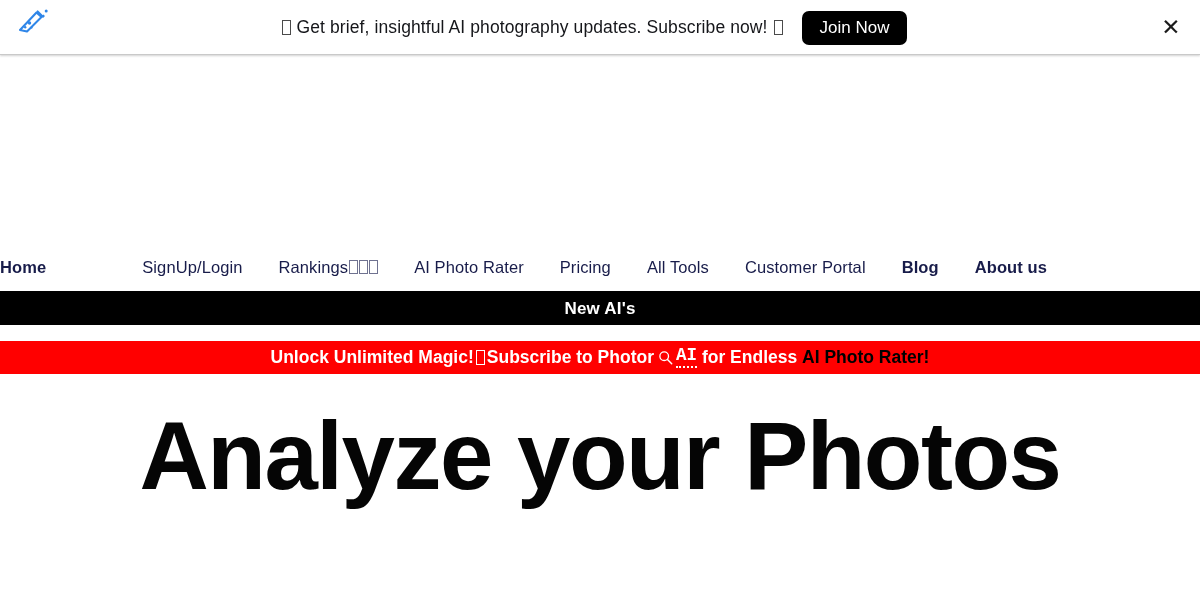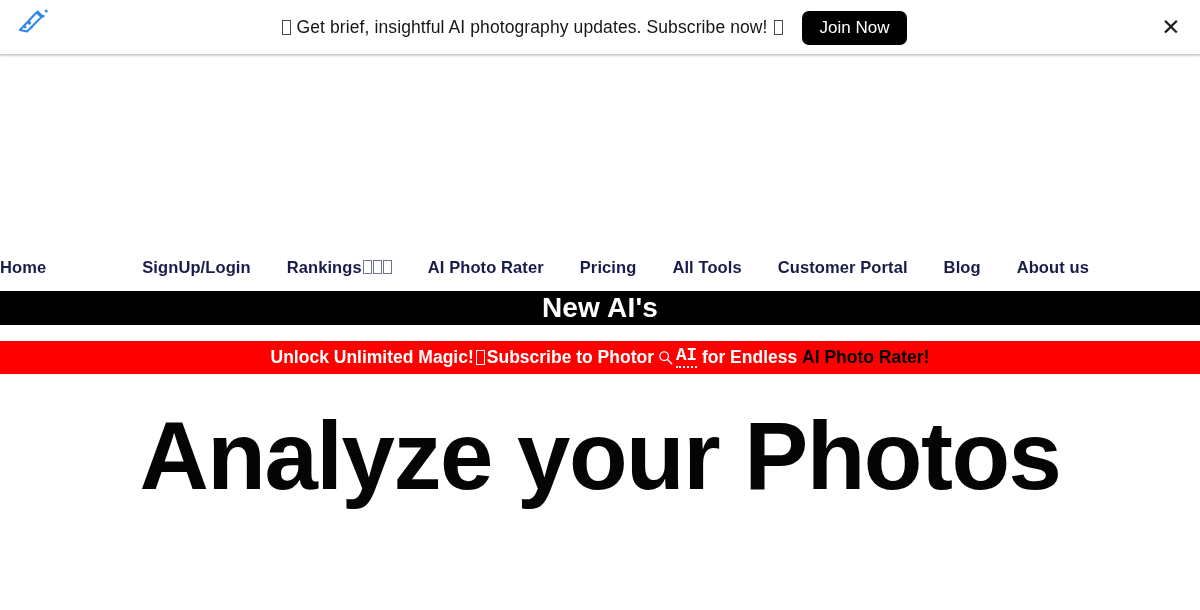--- a/index.html
+++ b/index.html
@@ -102,21 +102,21 @@
     height: 47px;
     width: 1200px;
     background: #ffffff;
     display: flex;
     align-items: center;
     padding-right: 76px;
   }
   .nav-item {
     color: #181c4a;
     font-size: 16.5px;
-    font-weight: 700;
+    font-weight: 400;
     white-space: nowrap;
     cursor: pointer;
     text-decoration: none;
     letter-spacing: 0.1px;
   }
   .nav-item.bold { font-weight: 700; }
   .nav-spacer-lg { width: 96px; }
   .nav-gap { width: 36px; }
   .nav-tofu {
     display: inline-block;
@@ -131,21 +131,21 @@
   .black-strip {
     height: 34px;
     width: 1200px;
     background: #000000;
     display: flex;
     align-items: center;
     justify-content: center;
   }
   .black-strip-text {
     color: #ffffff;
-    font-size: 28px;
+    font-size: 17px;
     font-weight: 700;
     letter-spacing: 0.2px;
     line-height: 1;
   }
 
   
   .red-strip {
     height: 33px;
     width: 1200px;
     background: #ff0000;

